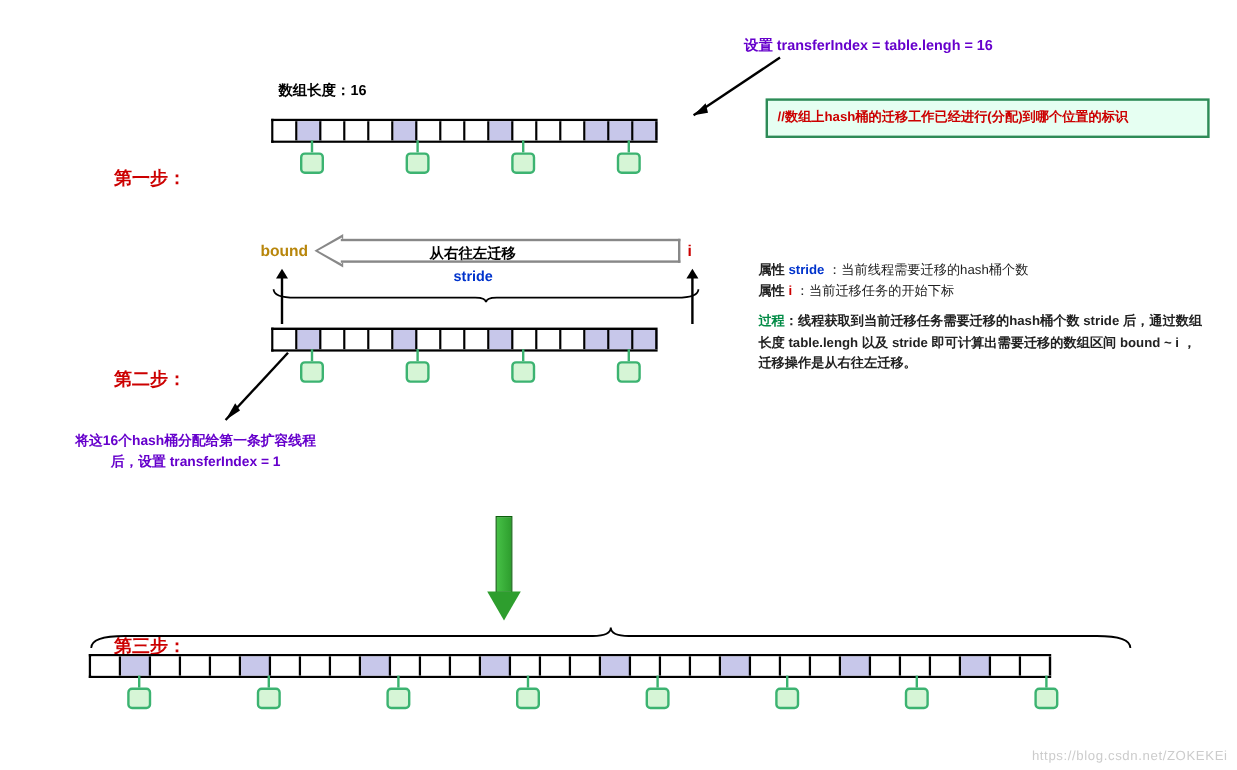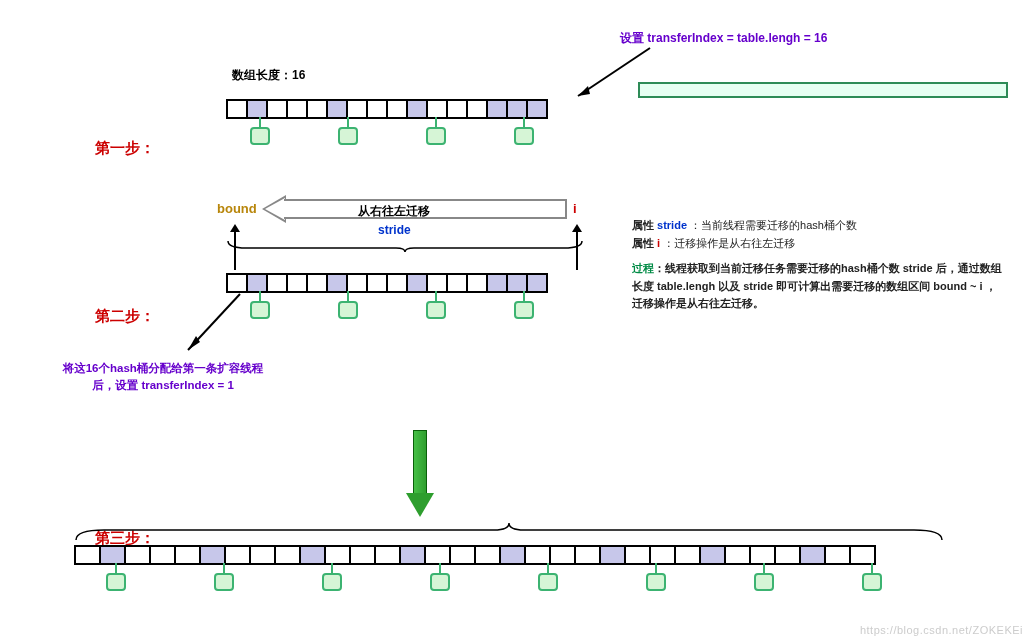--- a/index.html
+++ b/index.html
@@ -296,20 +296,21 @@
     <div class="bucket" style="left: 250px; top: 127px;"></div>
     <div class="bstem" style="left: 347px; top: 117px; height: 10px;"></div>
     <div class="bucket" style="left: 338px; top: 127px;"></div>
     <div class="bstem" style="left: 435px; top: 117px; height: 10px;"></div>
     <div class="bucket" style="left: 426px; top: 127px;"></div>
     <div class="bstem" style="left: 523px; top: 117px; height: 10px;"></div>
     <div class="bucket" style="left: 514px; top: 127px;"></div>
   </div>
 
 <div class="codebox">
+  <div class="cmt">//数组上hash桶的迁移工作已经进行(分配)到哪个位置的标识</div>
 </div>
 
 <div class="big-left-arrow">
   <div class="bla-head"></div>
   <div class="bla-body"></div>
 </div>
 <div class="bound-lbl">bound</div>
 <div class="i-lbl">i</div>
 <div class="migrate-lbl">从右往左迁移</div>
 <div class="stride-lbl">stride</div>
@@ -358,21 +359,21 @@
   <line x1="60" y1="2" x2="8" y2="58" stroke="#000" stroke-width="2"></line>
   <polygon points="8,58 20,50 16,44" fill="#000"></polygon>
 </svg>
 <div class="split-txt">
   <span>将这16个hash桶分配给第一条扩容线程</span><br>
   <span>后，设置 transferIndex = 1</span>
 </div>
 
 <div class="desc">
   <div><span class="bold">属性 </span><span class="kw-stride">stride</span><span> ：当前线程需要迁移的hash桶个数</span></div>
-  <div><span class="bold">属性 </span><span class="kw-i">i</span><span> ：迁移操作是从右往左迁移</span></div>
+  <div><span class="bold">属性 </span><span class="kw-i">i</span><span> ：当前迁移任务的开始下标</span></div>
   <div style="height:8px;"></div>
   <div><span class="kw-proc">过程</span><span class="bold">：线程获取到当前迁移任务需要迁移的hash桶个数 stride 后，通过数组长度 table.lengh 以及 stride 即可计算出需要迁移的数组区间 bound ~ i ，迁移操作是从右往左迁移。</span></div>
 </div>
 
 <div class="big-down-arrow">
   <div class="bda-body"></div>
   <div class="bda-head"></div>
 </div>
 
 <div class="brace3">

